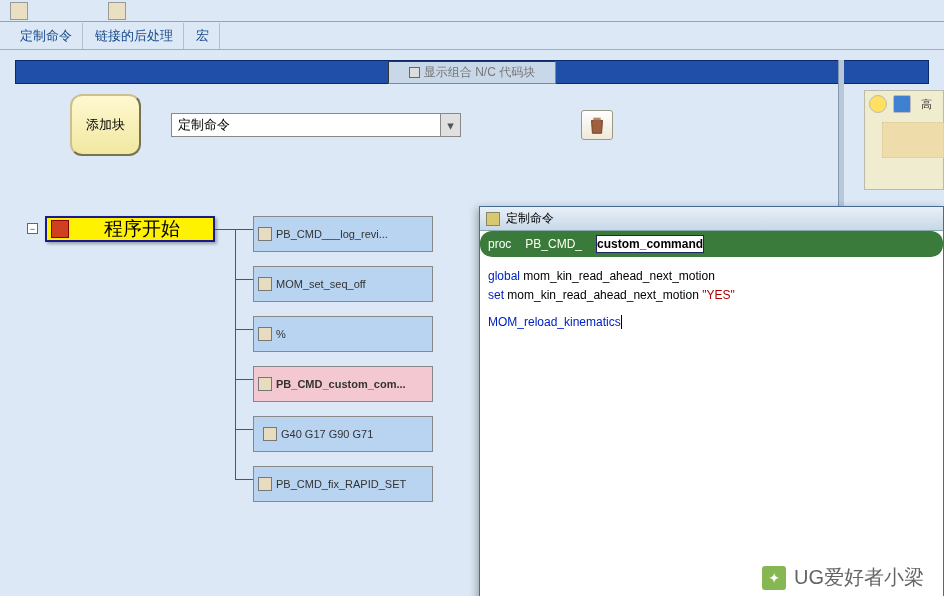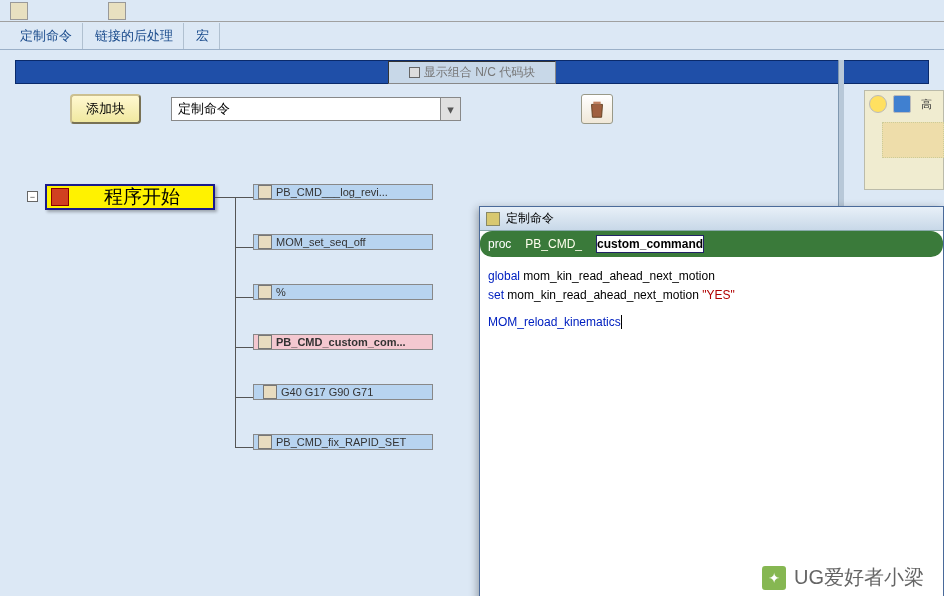--- a/index.html
+++ b/index.html
@@ -11,35 +11,35 @@
 .tab-row { height: 28px; background: #dce8f5; display: flex; align-items: center; padding: 0 10px; gap: 2px; border-bottom: 1px solid #9bb0c8; }
 .tab { padding: 4px 10px; color: #1a4b8c; font-size: 13px; cursor: pointer; border-right: 1px solid #b0c0d0; }
 
 .main-area { position: relative; height: 546px; }
 
 .checkbox-bar { margin: 10px 15px 0 15px; height: 24px; background: #1f4fa8; border: 1px solid #0a2a6a; display: flex; align-items: center; justify-content: center; }
 .checkbox-inner { background: #c8d8e8; border: 1px inset #888; padding: 2px 20px; color: #777; font-size: 12px; display: flex; align-items: center; gap: 4px; }
 .cb-box { width: 11px; height: 11px; border: 1px solid #666; background: #ddd; }
 
 .control-row { display: flex; align-items: center; padding: 10px 15px 0 70px; gap: 30px; }
-.add-btn { padding: 4px 14px; background: linear-gradient(#fff8d0, #f0e8a0); border: 2px outset #ccc090; font-size: 13px; border-radius: 4px; cursor: pointer; }
+.add-btn { padding: 20px 14px; background: linear-gradient(#fff8d0, #f0e8a0); border: 2px outset #ccc090; font-size: 13px; border-radius: 12px; cursor: pointer; }
 .combo { position: relative; width: 290px; height: 24px; background: #fff; border: 1px solid #888; display: flex; align-items: center; padding: 0 6px; font-size: 13px; }
 .combo-btn { position: absolute; right: 0; top: 0; bottom: 0; width: 20px; background: #e0e0e0; border-left: 1px solid #888; display: flex; align-items: center; justify-content: center; color: #555; }
 .trash-icon { width: 32px; height: 30px; background: linear-gradient(#fff, #f0e8d8); border: 1px solid #998; border-radius: 3px; display: flex; align-items: center; justify-content: center; margin-left: 90px; }
 .trash-icon svg { width: 22px; height: 22px; }
 
 .canvas { position: relative; margin: 20px 15px 0 15px; }
 
 .start-node { position: absolute; left: 30px; top: 40px; width: 170px; height: 26px; background: #fff200; border: 2px solid #1a1a8c; display: flex; align-items: center; gap: 6px; padding: 0 4px; box-shadow: 2px 2px 3px rgba(0,0,0,0.3); }
 .start-icon { width: 18px; height: 18px; background: #d04020; border: 1px solid #800; }
 .start-label { flex: 1; text-align: center; font-size: 19px; color: #000; }
 
 .minus-icon { position: absolute; left: 12px; top: 47px; width: 11px; height: 11px; border: 1px solid #666; background: #fff; display: flex; align-items: center; justify-content: center; font-size: 9px; color: #444; }
 
-.block-node { position: absolute; width: 180px; height: 16px; border: 1px solid #888; display: flex; align-items: center; gap: 4px; padding: 0 4px; font-size: 11px; color: #333; }
+.block-node { position: absolute; width: 180px; height: 36px; border: 1px solid #888; display: flex; align-items: center; gap: 4px; padding: 0 4px; font-size: 11px; color: #333; }
 .block-blue { background: #b8d4f0; }
 .block-pink { background: #f4c8d0; }
 .block-icon { width: 14px; height: 14px; border: 1px solid #777; background: #e8dcc0; flex-shrink: 0; }
 
 .conn-h { position: absolute; height: 1px; background: #555; }
 .conn-v { position: absolute; width: 1px; background: #555; }
 
 
 .editor-window { position: absolute; right: 0; top: 146px; width: 465px; height: 440px; background: #fff; border: 1px solid #4a6a9a; box-shadow: -2px 2px 8px rgba(0,0,0,0.3); }
 .editor-titlebar { height: 24px; background: linear-gradient(#e8f0f8, #c8d8e8); border-bottom: 1px solid #8aa; display: flex; align-items: center; padding: 0 6px; gap: 6px; font-size: 12px; }

